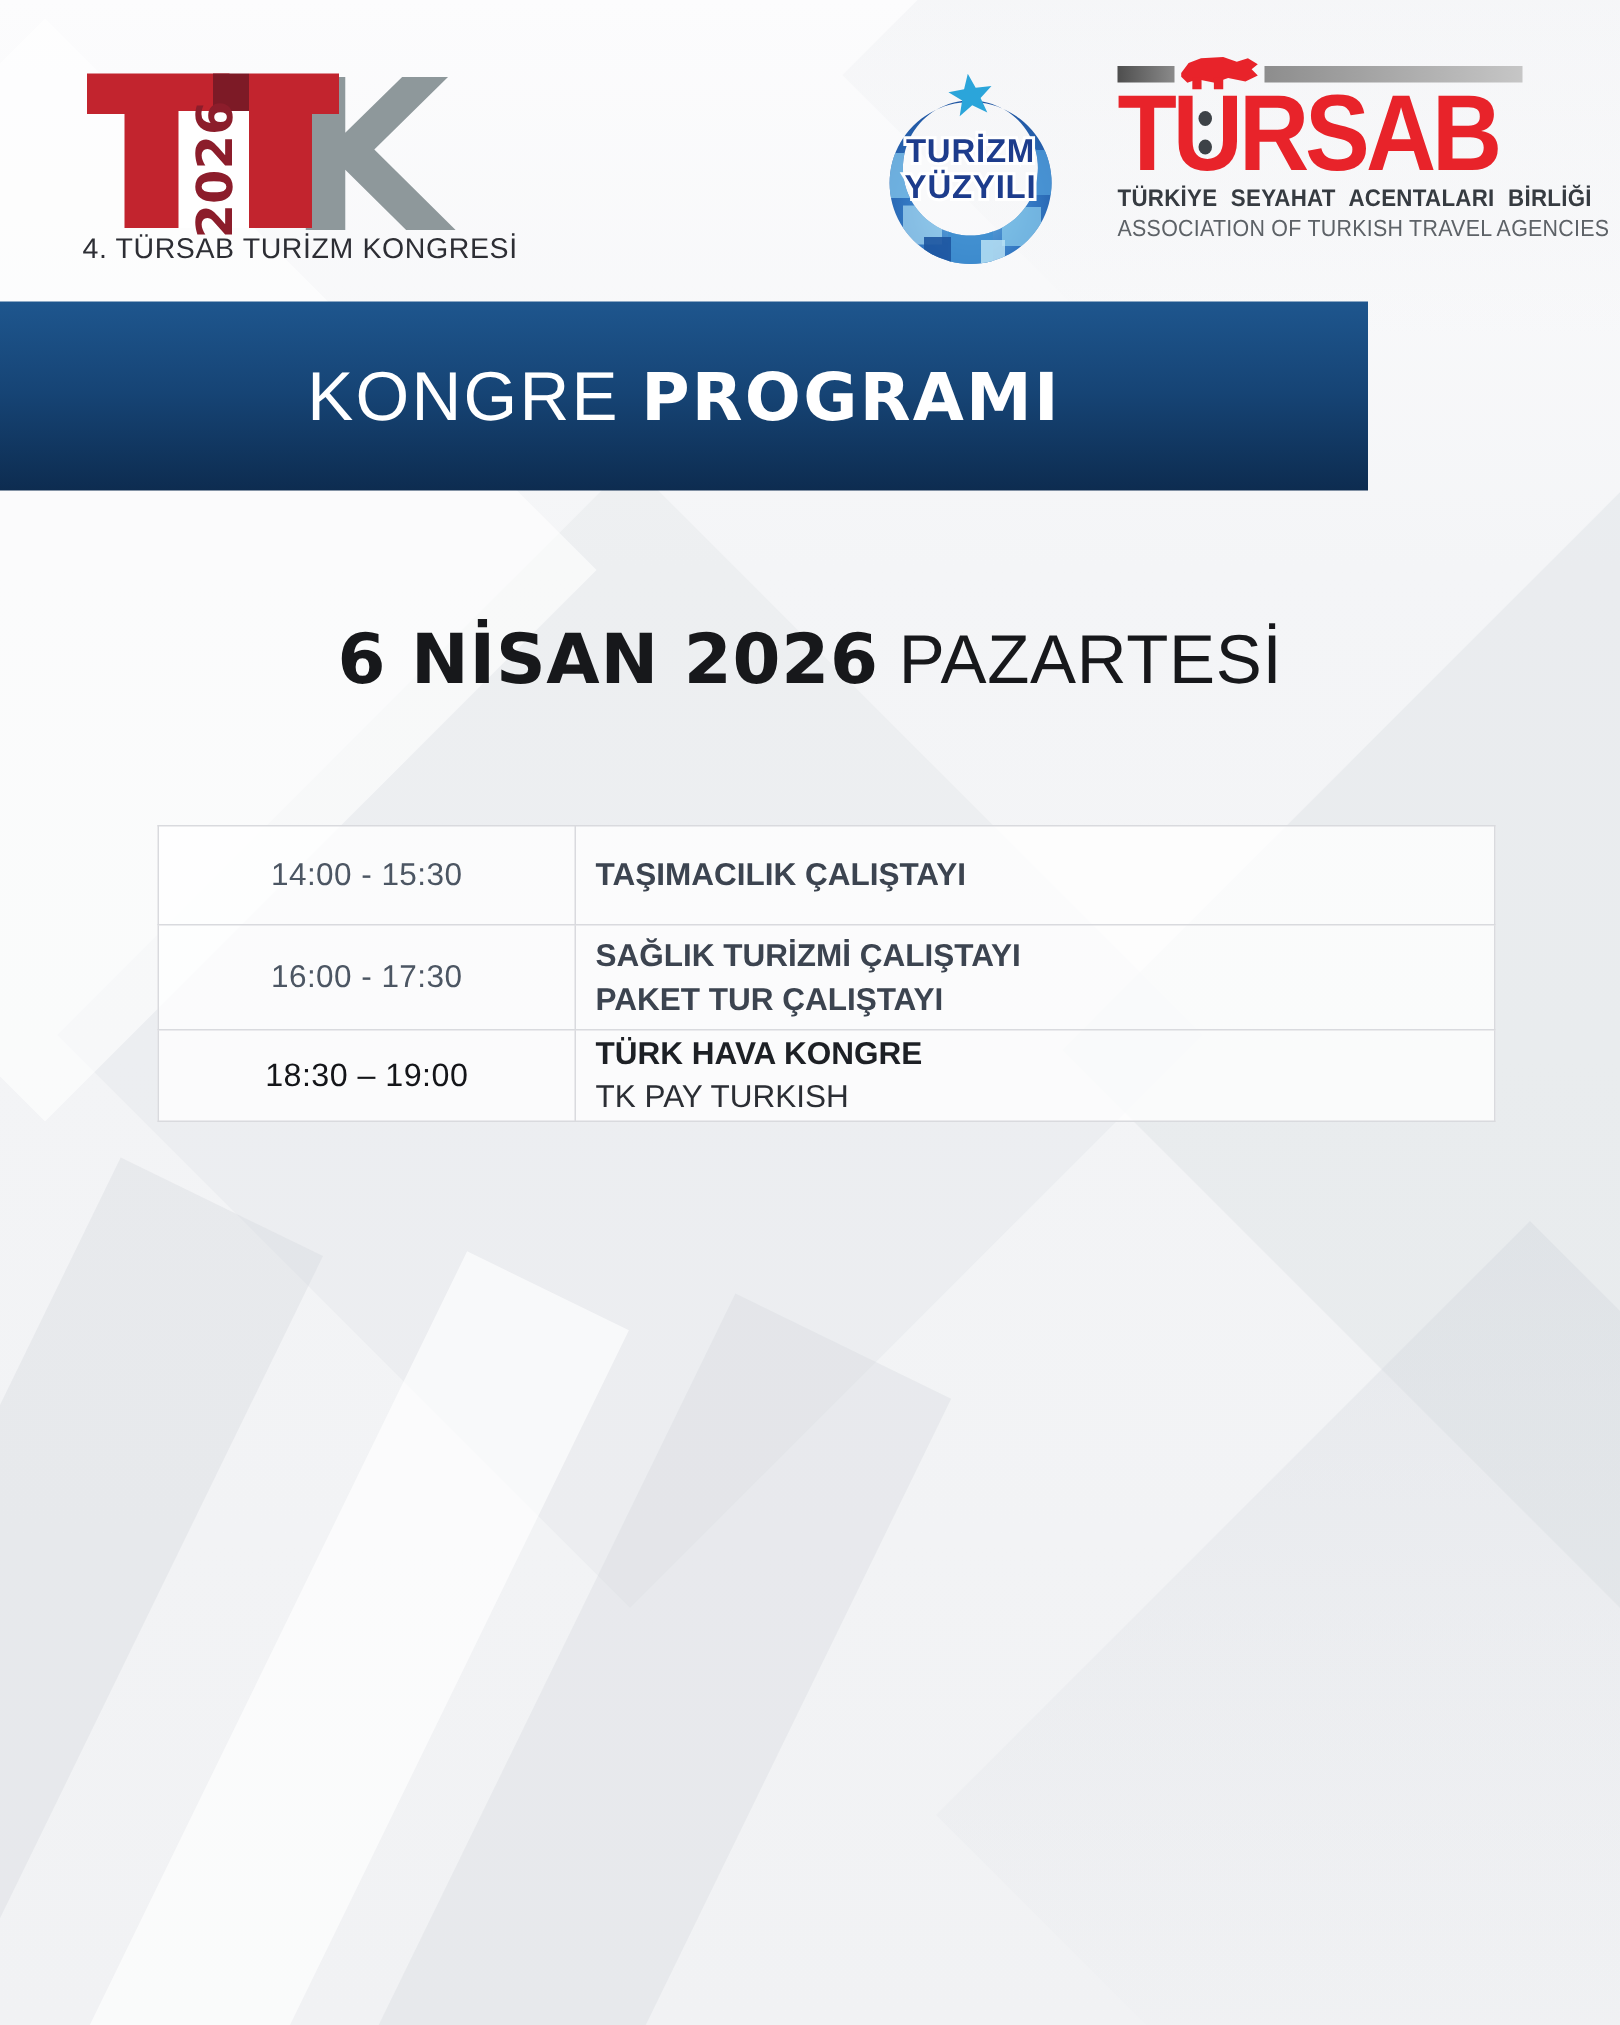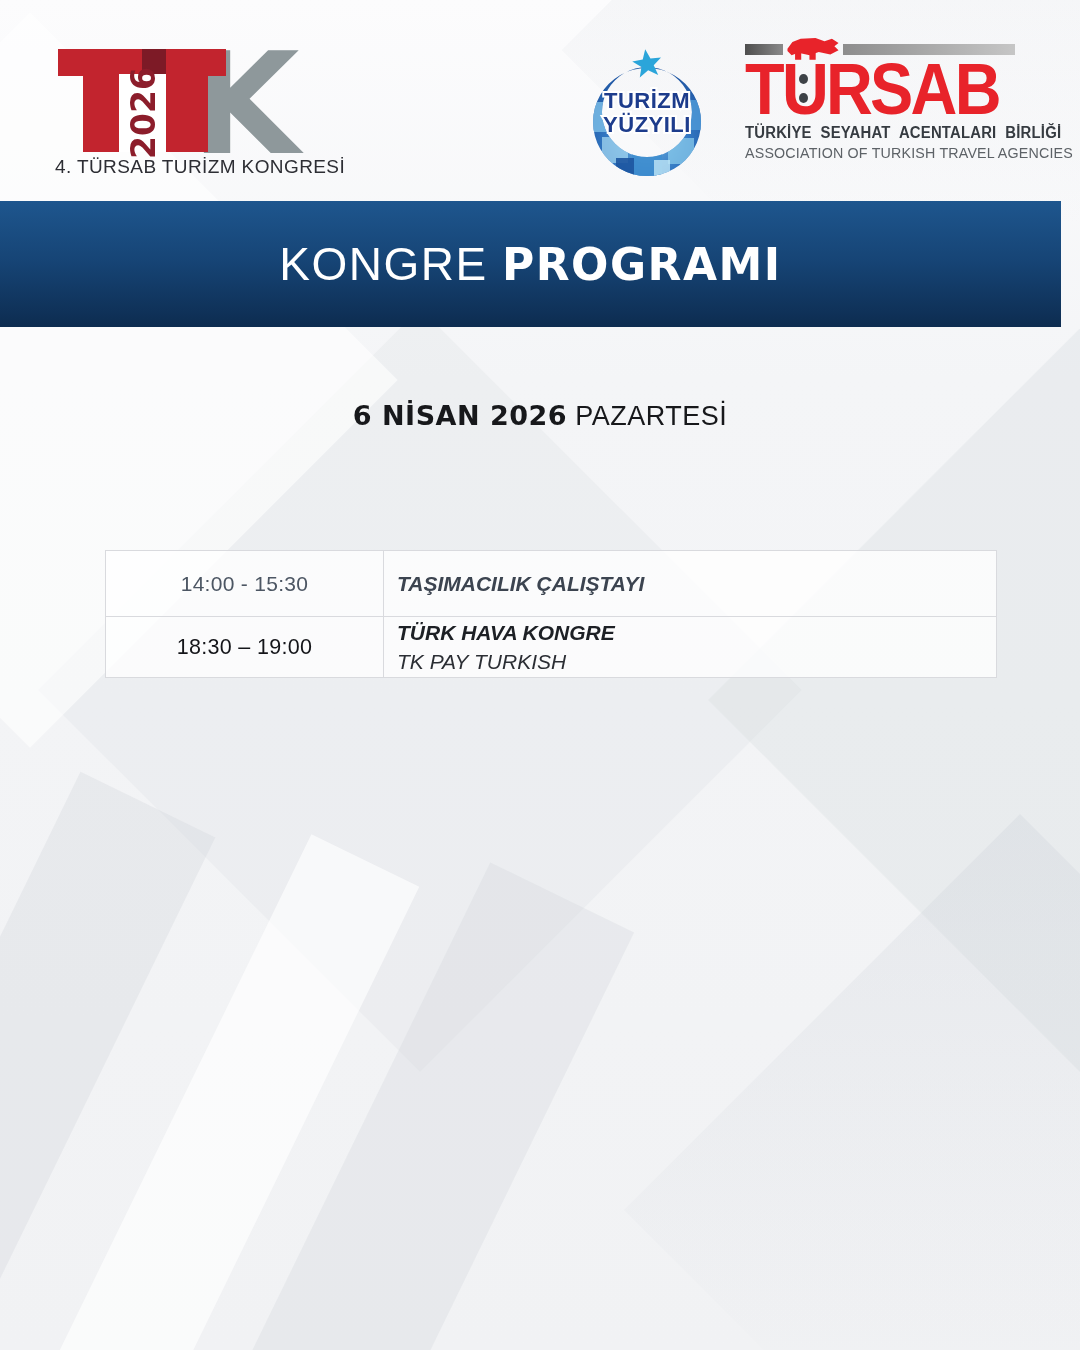--- a/index.html
+++ b/index.html
@@ -43,39 +43,39 @@
     color:#e8232a; letter-spacing:-3px; transform:scaleX(.9); transform-origin:left;
     font-family:"Liberation Sans", sans-serif; white-space:nowrap;}
   .tursab-dot{position:absolute; width:10px; height:10px; border-radius:50%; background:#3d4247; left:60px;}
   .tursab-dot.d1{top:17px;} .tursab-dot.d2{top:36px;}
   .tursab-line1{margin-top:3px; font-size:16px; font-weight:700; color:#363b41; letter-spacing:.2px;
     word-spacing:5px; white-space:nowrap; transform:scaleX(.93); transform-origin:left;}
   .tursab-line2{margin-top:2px; font-size:15.5px; font-weight:400; color:#5d6267; letter-spacing:.2px;
     white-space:nowrap; transform:scaleX(.92); transform-origin:left;}
 
   
-  .banner{position:absolute; left:0; top:201px; width:1061px; height:126px;
+  .banner{position:absolute; left:0; top:201px; width:912px; height:126px;
     background:linear-gradient(180deg,#1e568e 0%, #164475 48%, #0d2c50 100%);
     display:flex; align-items:center; justify-content:center;}
   .banner-title{color:#fff; font-size:46px; letter-spacing:1.5px; white-space:nowrap;}
   .banner-title .light{font-weight:400;}
   .banner-title .bold{font-weight:700; font-family:"DejaVu Sans","Liberation Sans",sans-serif; font-size:44px;}
 
   
-  .date-heading{position:absolute; left:0; top:400px; width:1080px; text-align:center;
-    font-size:27px; color:#17181b; letter-spacing:.5px; white-space:nowrap;}
+  .date-heading{position:absolute; left:0; top:412px; width:1080px; text-align:center;
+    font-size:46px; color:#17181b; letter-spacing:.5px; white-space:nowrap;}
   .date-heading .bold{font-weight:700; font-family:"DejaVu Sans","Liberation Sans",sans-serif;}
   .date-heading .reg{font-weight:400;}
 
   
   .schedule{position:absolute; left:105px; top:511px; width:892px; border-collapse:collapse;
     background:rgba(255,255,255,.78);margin-top:39px;}
   .schedule td{border:1px solid #d9dade; vertical-align:middle;}
   .schedule .time-cell{width:275px; text-align:center; font-size:21px; color:#4c5663; letter-spacing:.3px;}
-  .schedule .event-cell{padding-left:13px; font-size:21px; line-height:29px; color:#3c4450;font-style:italic;}
+  .schedule .event-cell{padding-left:13px; font-size:21px; line-height:29px; color:#3c4450;}
   .schedule .event-cell .b{font-weight:700;}
   .schedule .event-cell .r{font-weight:400; color:#2b2e34;}
   .schedule tr.dark .time-cell{color:#141519; font-size:21.5px;}
   .schedule tr.dark .event-cell{color:#1d2025;}
   .row-h1{height:66px;} .row-h2{height:66px;} .row-h3{height:70px;} .row-h4{height:67px;} .row-h5{height:50px;}
 </style>
 </head>
 <body>
 
 <div class="poster">
@@ -162,20 +162,27 @@
   </div>
 
   <table class="schedule">
     <tbody>
       <tr class="row-h1">
         <td class="time-cell">14:00 - 15:30</td>
         <td class="event-cell">
           <div class="b">TAŞIMACILIK ÇALIŞTAYI</div>
         </td>
       </tr>
+      <tr class="row-h3">
+        <td class="time-cell">16:00 - 17:30</td>
+        <td class="event-cell">
+          <div class="b">SAĞLIK TURİZMİ ÇALIŞTAYI</div>
+          <div class="b">PAKET TUR ÇALIŞTAYI</div>
+        </td>
+      </tr>
       <tr class="row-h5 dark">
         <td class="time-cell">18:30 – 19:00</td>
         <td class="event-cell">
           <div class="b">TÜRK HAVA KONGRE</div>
           <div class="r">TK PAY TURKISH</div>
         </td>
       </tr>
     </tbody>
   </table>
 

